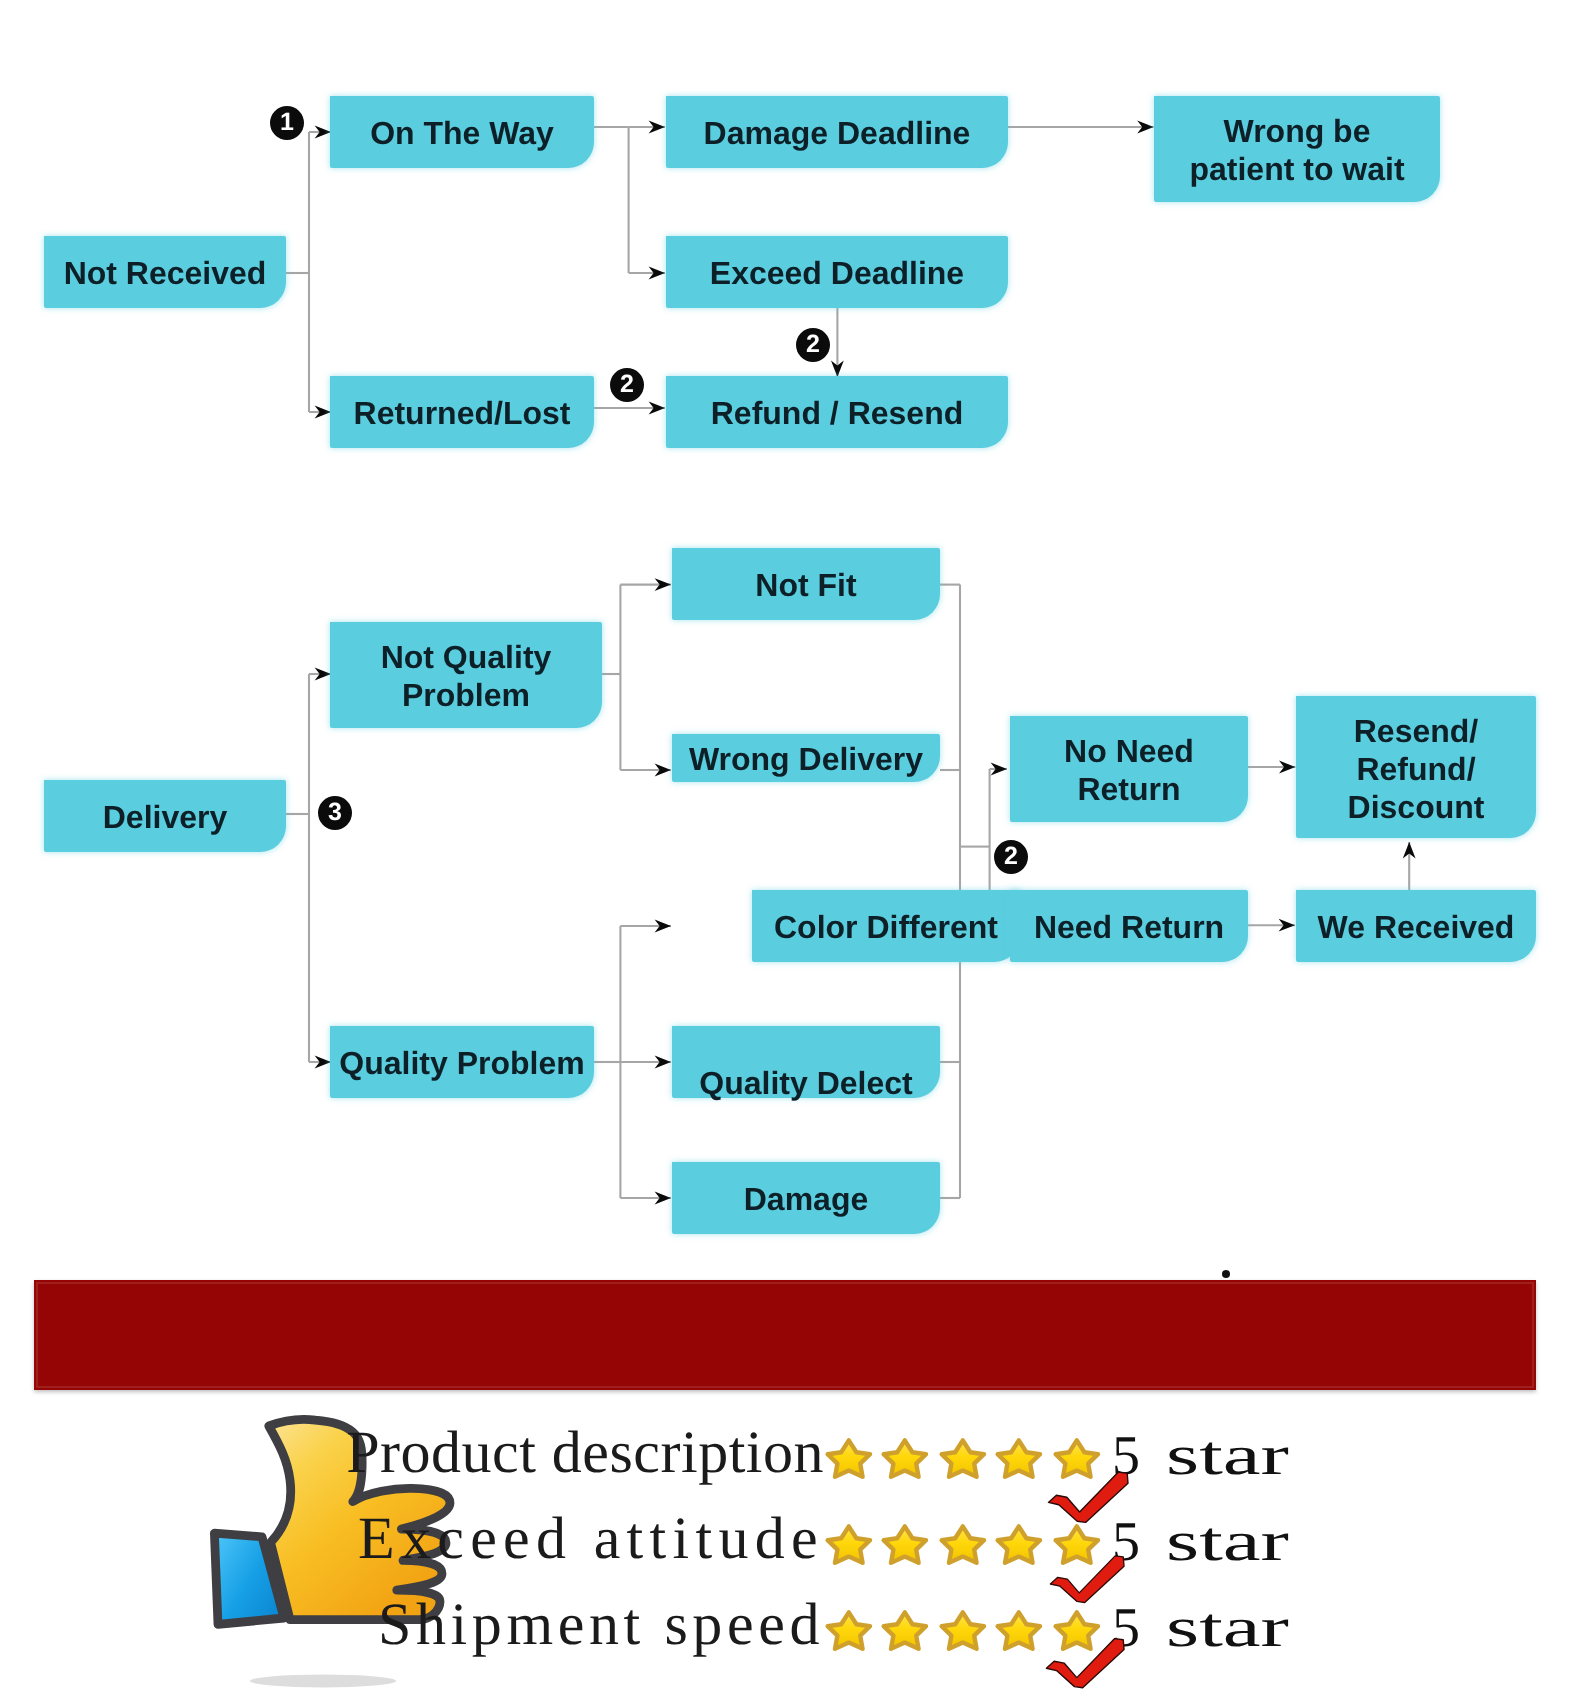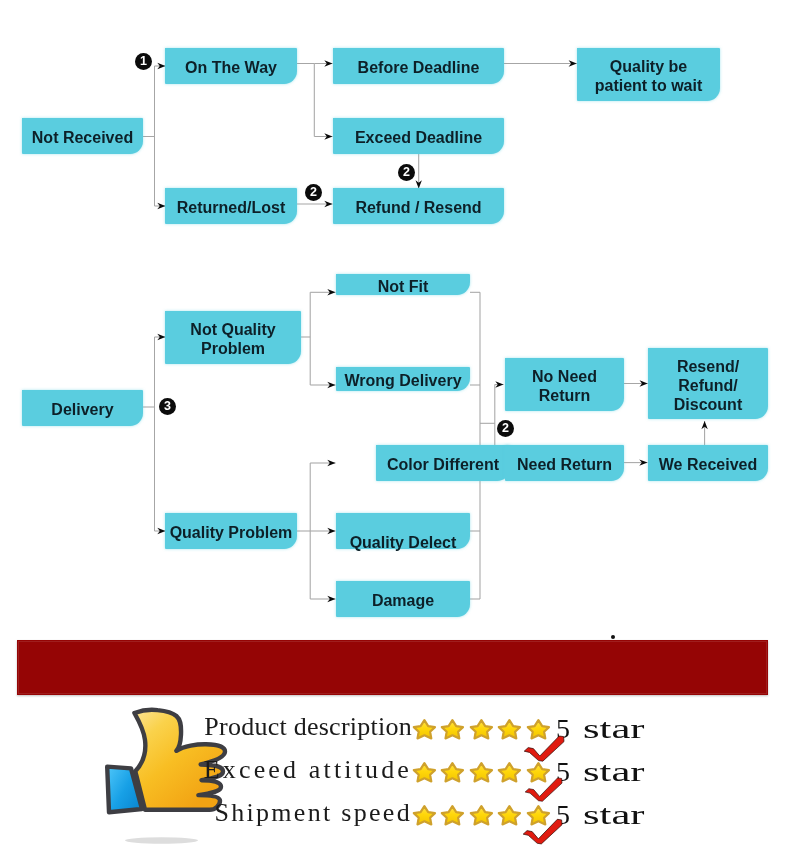--- a/index.html
+++ b/index.html
@@ -35,21 +35,21 @@
              border:1px solid rgba(255,255,255,.10);}
   #fb-title{position:absolute;left:14px;top:-2px;color:#fbeee9;
             font-family:"Liberation Serif",serif;font-size:43px;line-height:53px;transform:translateZ(0);
             letter-spacing:3.8px;}
   #fb-dot{position:absolute;left:611px;top:635px;width:4px;height:4px;
           border-radius:50%;background:#111;}
 
   
   .fb-row{position:absolute;left:0;width:790px;height:44px;}
   .fb-label{position:absolute;right:378px;top:0;white-space:nowrap;transform:translateZ(0);
-            font-family:"Liberation Serif",serif;font-size:26px;color:#1b1b1b;
+            font-family:"Liberation Serif",serif;font-size:30px;color:#1b1b1b;
             line-height:24px;}
   .fb-stars{position:absolute;left:411px;top:1px;}
   .fb-star{position:absolute;top:0;}
   .fb-value{position:absolute;left:556px;top:1px;white-space:nowrap;
             font-family:"Liberation Serif",serif;font-size:28px;color:#111;
             line-height:26px;}
   .fb-value .num{display:inline-block;transform:translateZ(0);transform-origin:0 50%;}
   .fb-value .word{display:inline-block;margin-left:13px;
             transform:scaleX(1.52) translateZ(0);transform-origin:0 50%;}
   .fb-check{position:absolute;}
@@ -123,43 +123,43 @@
       <div class="box" style="left: 22px; top: 118px; width: 121px; height: 36px;">
         <span style="display: block;">Not Received</span>
       </div>
       <div class="box" style="left: 165px; top: 48px; width: 132px; height: 36px;">
         <span style="display: block;">On The Way</span>
       </div>
       <div class="box" style="left: 165px; top: 188px; width: 132px; height: 36px;">
         <span style="display: block;">Returned/Lost</span>
       </div>
       <div class="box" style="left: 333px; top: 48px; width: 171px; height: 36px;">
-        <span style="display: block;">Before Deadline</span>
+        <span style="display: block;">Damage Deadline</span>
       </div>
       <div class="box" style="left: 333px; top: 118px; width: 171px; height: 36px;">
         <span style="display: block;">Exceed Deadline</span>
       </div>
       <div class="box" style="left: 333px; top: 188px; width: 171px; height: 36px;">
         <span style="display: block;">Refund / Resend</span>
       </div>
       <div class="box" style="left: 577px; top: 48px; width: 143px; height: 53px;">
-        <span style="display: block;">Quality be</span>
+        <span style="display: block;">Wrong be</span>
         <span style="display: block;">patient to wait</span>
       </div>
       <div class="box" style="left: 22px; top: 390px; width: 121px; height: 36px;">
         <span style="display: block;">Delivery</span>
       </div>
       <div class="box" style="left: 165px; top: 311px; width: 136px; height: 53px; text-align: right;">
         <span style="display: block;">Not Quality</span>
         <span style="display: block;">Problem</span>
       </div>
       <div class="box" style="left: 165px; top: 513px; width: 132px; height: 36px;">
         <span style="display: block;">Quality Problem</span>
       </div>
-      <div class="box" style="left: 336px; top: 274px; width: 134px; height: 21px;">
+      <div class="box" style="left: 336px; top: 274px; width: 134px; height: 36px;">
         <span style="display: block;">Not Fit</span>
       </div>
       <div class="box" style="left: 336px; top: 367px; width: 134px; height: 24px;">
         <span style="display: block;">Wrong Delivery</span>
       </div>
       <div class="box" style="left: 336px; top: 445px; width: 134px; height: 36px; margin-left: 40px;">
         <span style="display: block;">Color Different</span>
       </div>
       <div class="box" style="left: 336px; top: 513px; width: 134px; height: 36px;">
         <span style="display: block; margin-top: 20px;">Quality Delect</span>

